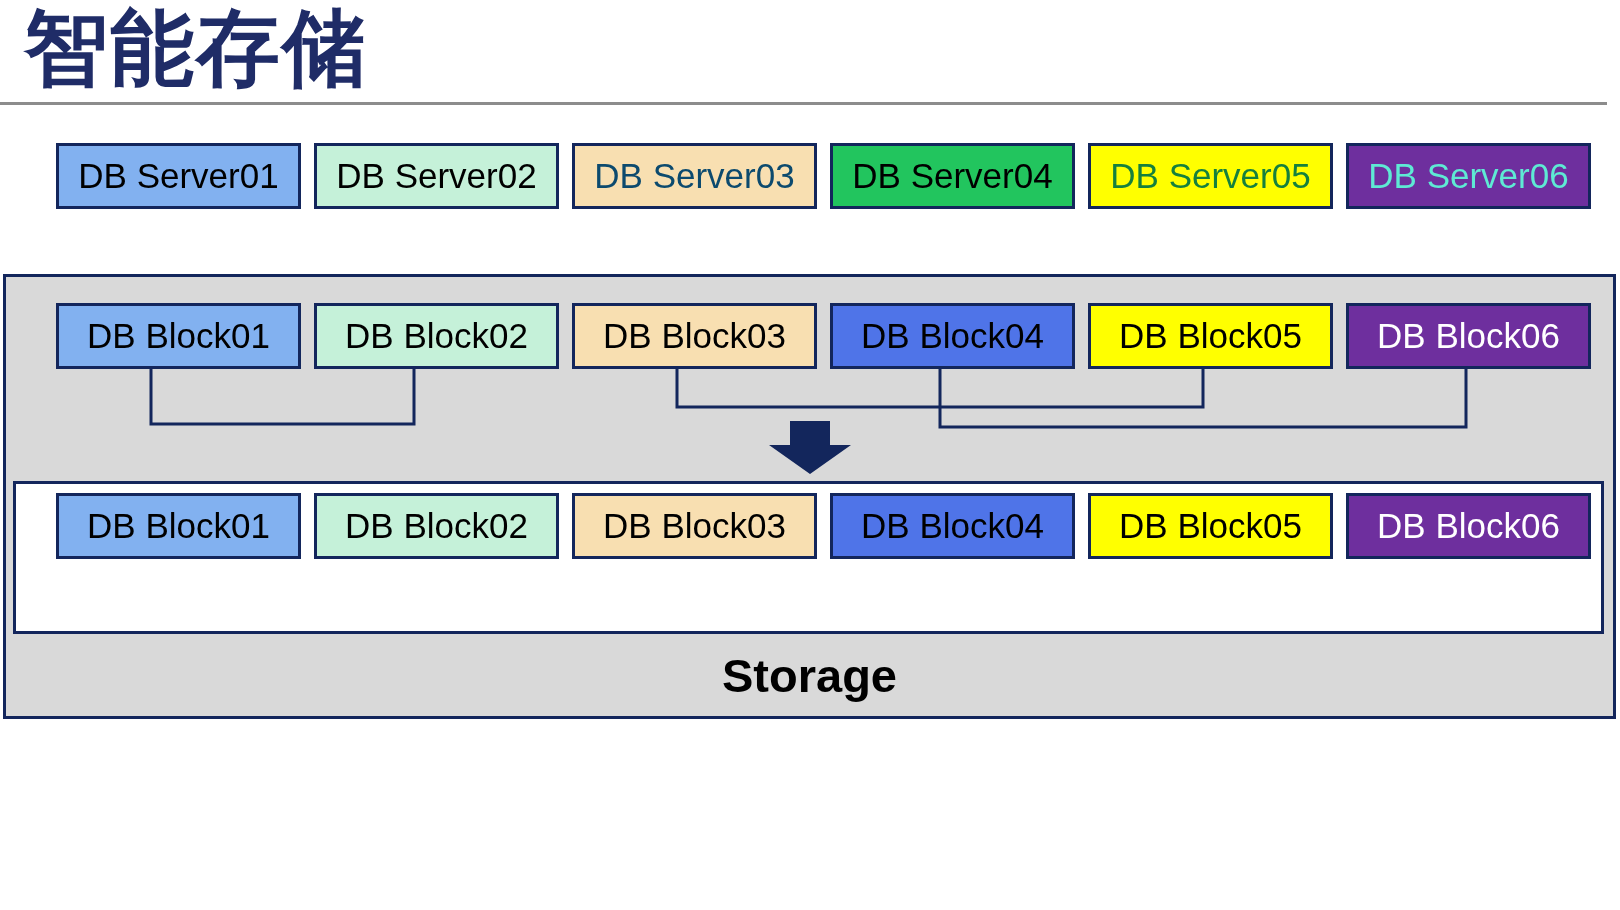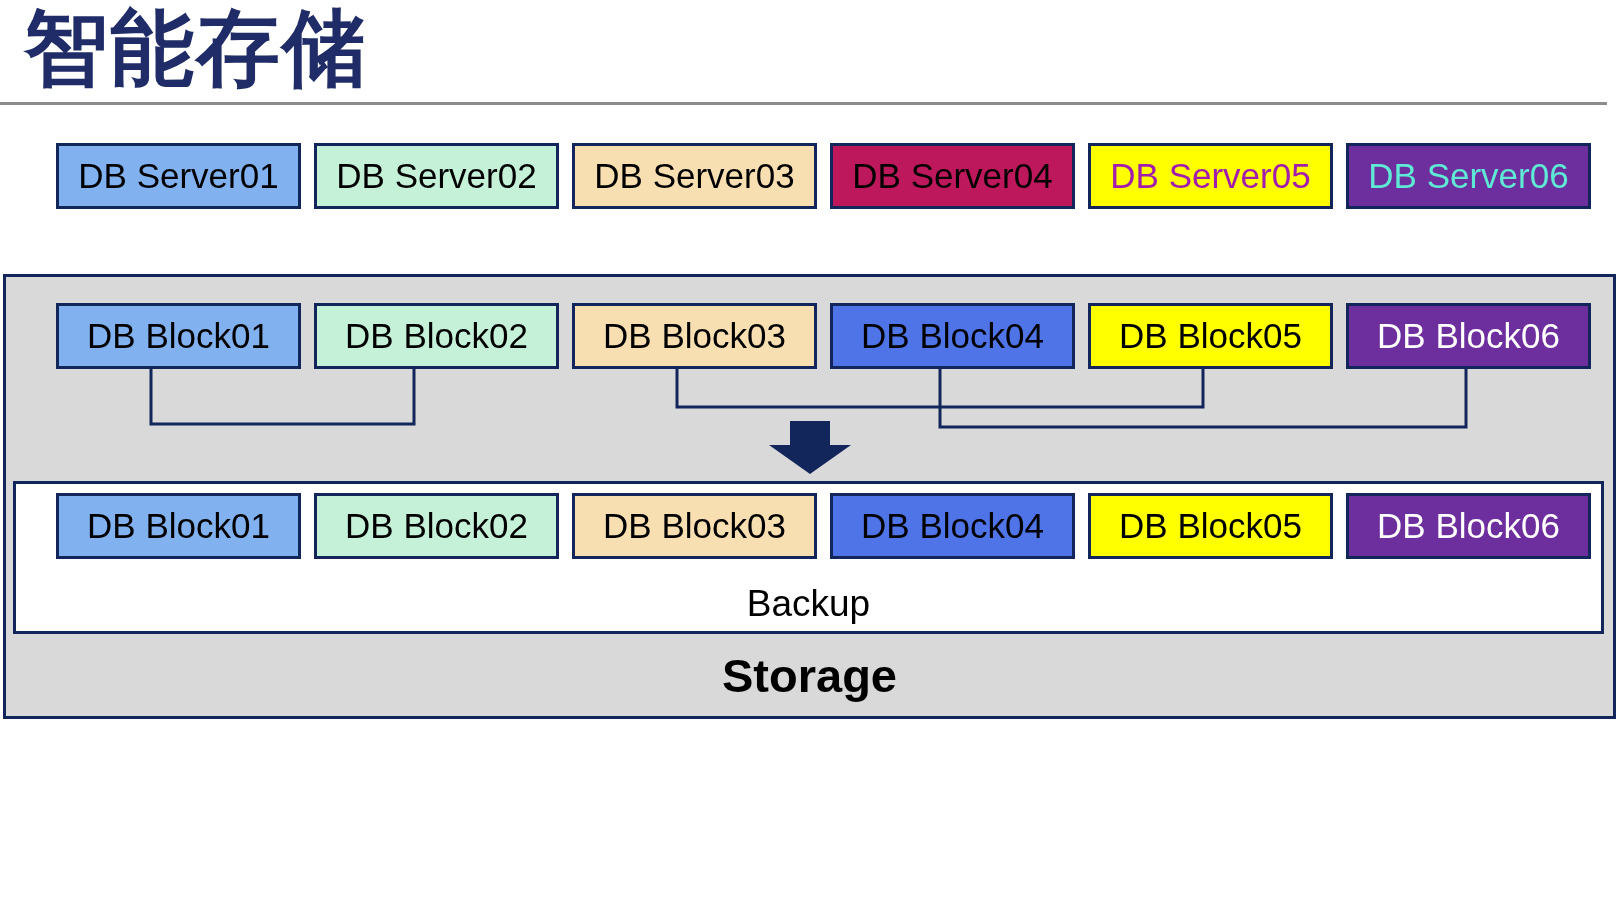--- a/index.html
+++ b/index.html
@@ -51,23 +51,23 @@
 
 <div id="slide">
 
   <div id="slide-title" class="abs" style="color: rgb(31, 44, 103);">智能存储</div>
 
   <div id="title-divider" class="abs" style="background: rgb(140, 140, 140);"></div>
 
   <div id="server-row" class="box-row">
     <div class="box" style="background: rgb(130, 177, 240); color: rgb(0, 0, 0); border-color: rgb(19, 38, 92);">DB Server01</div>
     <div class="box" style="background: rgb(197, 241, 217); color: rgb(0, 0, 0); border-color: rgb(19, 38, 92);">DB Server02</div>
-    <div class="box" style="background: rgb(248, 223, 177); color: #000000; border-color: rgb(19, 38, 92);">DB Server03</div>
-    <div class="box" style="background: #be185d; color: rgb(0, 0, 0); border-color: rgb(19, 38, 92);">DB Server04</div>
-    <div class="box" style="background: rgb(255, 255, 0); color: #a21caf; border-color: rgb(19, 38, 92);">DB Server05</div>
+    <div class="box" style="background: rgb(248, 223, 177); color: #0c4a6e; border-color: rgb(19, 38, 92);">DB Server03</div>
+    <div class="box" style="background: #22c55e; color: rgb(0, 0, 0); border-color: rgb(19, 38, 92);">DB Server04</div>
+    <div class="box" style="background: rgb(255, 255, 0); color: #15803d; border-color: rgb(19, 38, 92);">DB Server05</div>
     <div class="box" style="background: rgb(110, 47, 158); color: #5eead4; border-color: rgb(19, 38, 92);">DB Server06</div>
   </div>
 
   <div id="storage-container" class="abs" style="background: rgb(217, 217, 217); border-color: rgb(19, 38, 92);"></div>
 
   <div id="backup-area" class="abs" style="border-color: rgb(19, 38, 92);"></div>
 
   <svg id="connector-layer" class="abs" viewBox="0 0 1620 910" style="color: rgb(19, 38, 92);">
     <polyline points="151,369 151,424 414,424 414,369" fill="none" stroke="currentColor" stroke-width="3"></polyline>
     <polyline points="677,369 677,407 1203,407 1203,369" fill="none" stroke="currentColor" stroke-width="3"></polyline>
@@ -86,21 +86,20 @@
 
   <div id="block-row-bottom" class="box-row">
     <div class="box" style="background: rgb(130, 177, 240); color: rgb(0, 0, 0); border-color: rgb(19, 38, 92);">DB Block01</div>
     <div class="box" style="background: rgb(197, 241, 217); color: rgb(0, 0, 0); border-color: rgb(19, 38, 92);">DB Block02</div>
     <div class="box" style="background: rgb(248, 223, 177); color: rgb(0, 0, 0); border-color: rgb(19, 38, 92);">DB Block03</div>
     <div class="box" style="background: rgb(79, 116, 232); color: rgb(0, 0, 0); border-color: rgb(19, 38, 92);">DB Block04</div>
     <div class="box" style="background: rgb(255, 255, 0); color: rgb(0, 0, 0); border-color: rgb(19, 38, 92);">DB Block05</div>
     <div class="box" style="background: rgb(110, 47, 158); color: rgb(255, 255, 255); border-color: rgb(19, 38, 92);">DB Block06</div>
   </div>
 
-  <div id="backup-label" class="abs">Backup</div>
 
   <div id="storage-label" class="abs">Storage</div>
 
   <div id="caption" class="abs">
     <div>存储内计算</div>
   </div>
 
   <div id="page-number" class="abs" style="color: #0f766e;">21</div>
 
 </div>

